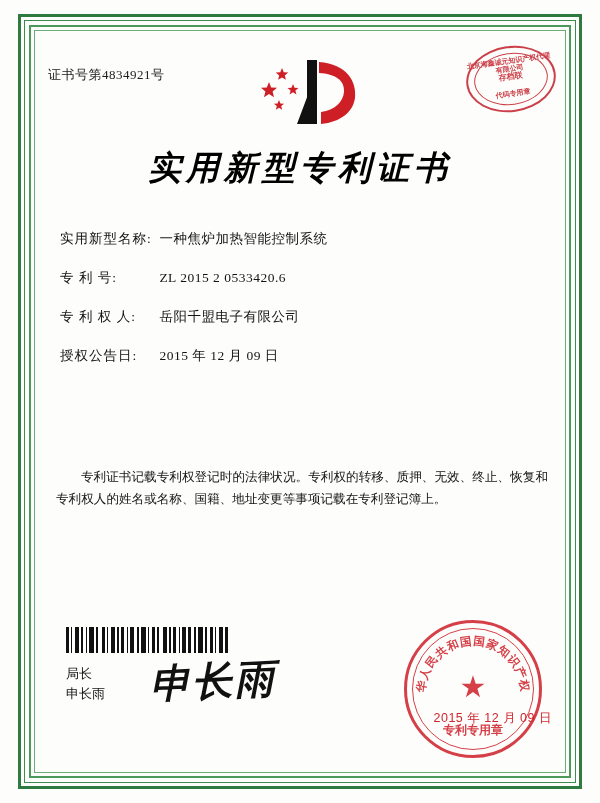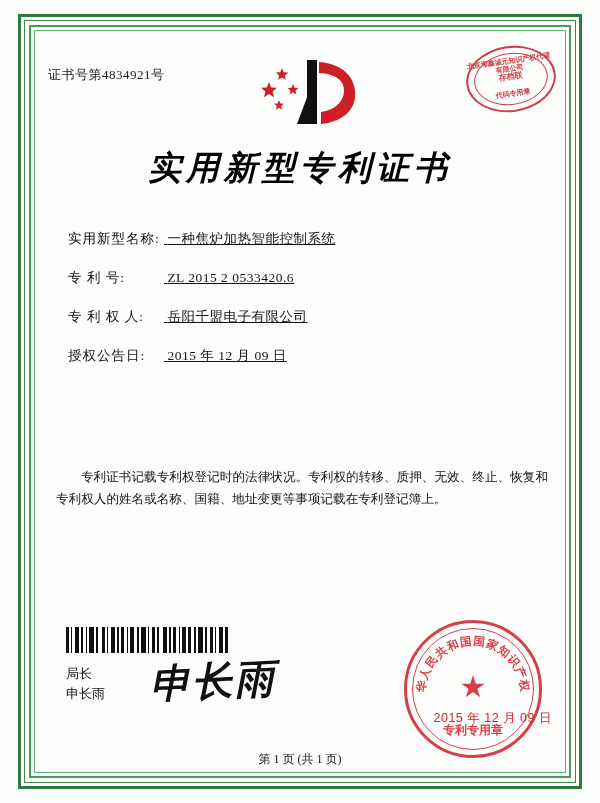--- a/index.html
+++ b/index.html
@@ -122,24 +122,23 @@
     text-align: center;
     font-size: 33px;
     font-weight: bold;
     letter-spacing: 5px;
     color: #000000;
     font-style: italic;
   }
 
   .fields {
     position: absolute;
-    left: 68px;
+    left: 60px;
     top: 230px;
     right: 56px;
-    text-decoration: underline;
   }
   .field-row {
     font-size: 13.5px;
     margin-bottom: 21px;
     color: #141414;
     white-space: nowrap;
   }
   .field-label {
     display: inline-block;
     min-width: 96px;
@@ -407,15 +406,14 @@
       <text font-size="11.5" font-weight="bold" fill="#d0252f" font-family="Liberation Sans, sans-serif" letter-spacing="1">
         <textPath href="#sealArc" startOffset="50%" text-anchor="middle">中华人民共和国国家知识产权局</textPath>
       </text>
     </svg>
     <div class="star">★</div>
     <div class="bottom-txt">专利专用章</div>
   </div>
 
   <div class="seal-date">2015 年 12 月 09 日</div>
 
-  <div class="footer">第 1 页 (共 1 页)</div>
 
 </div>
 
 </body></html>

